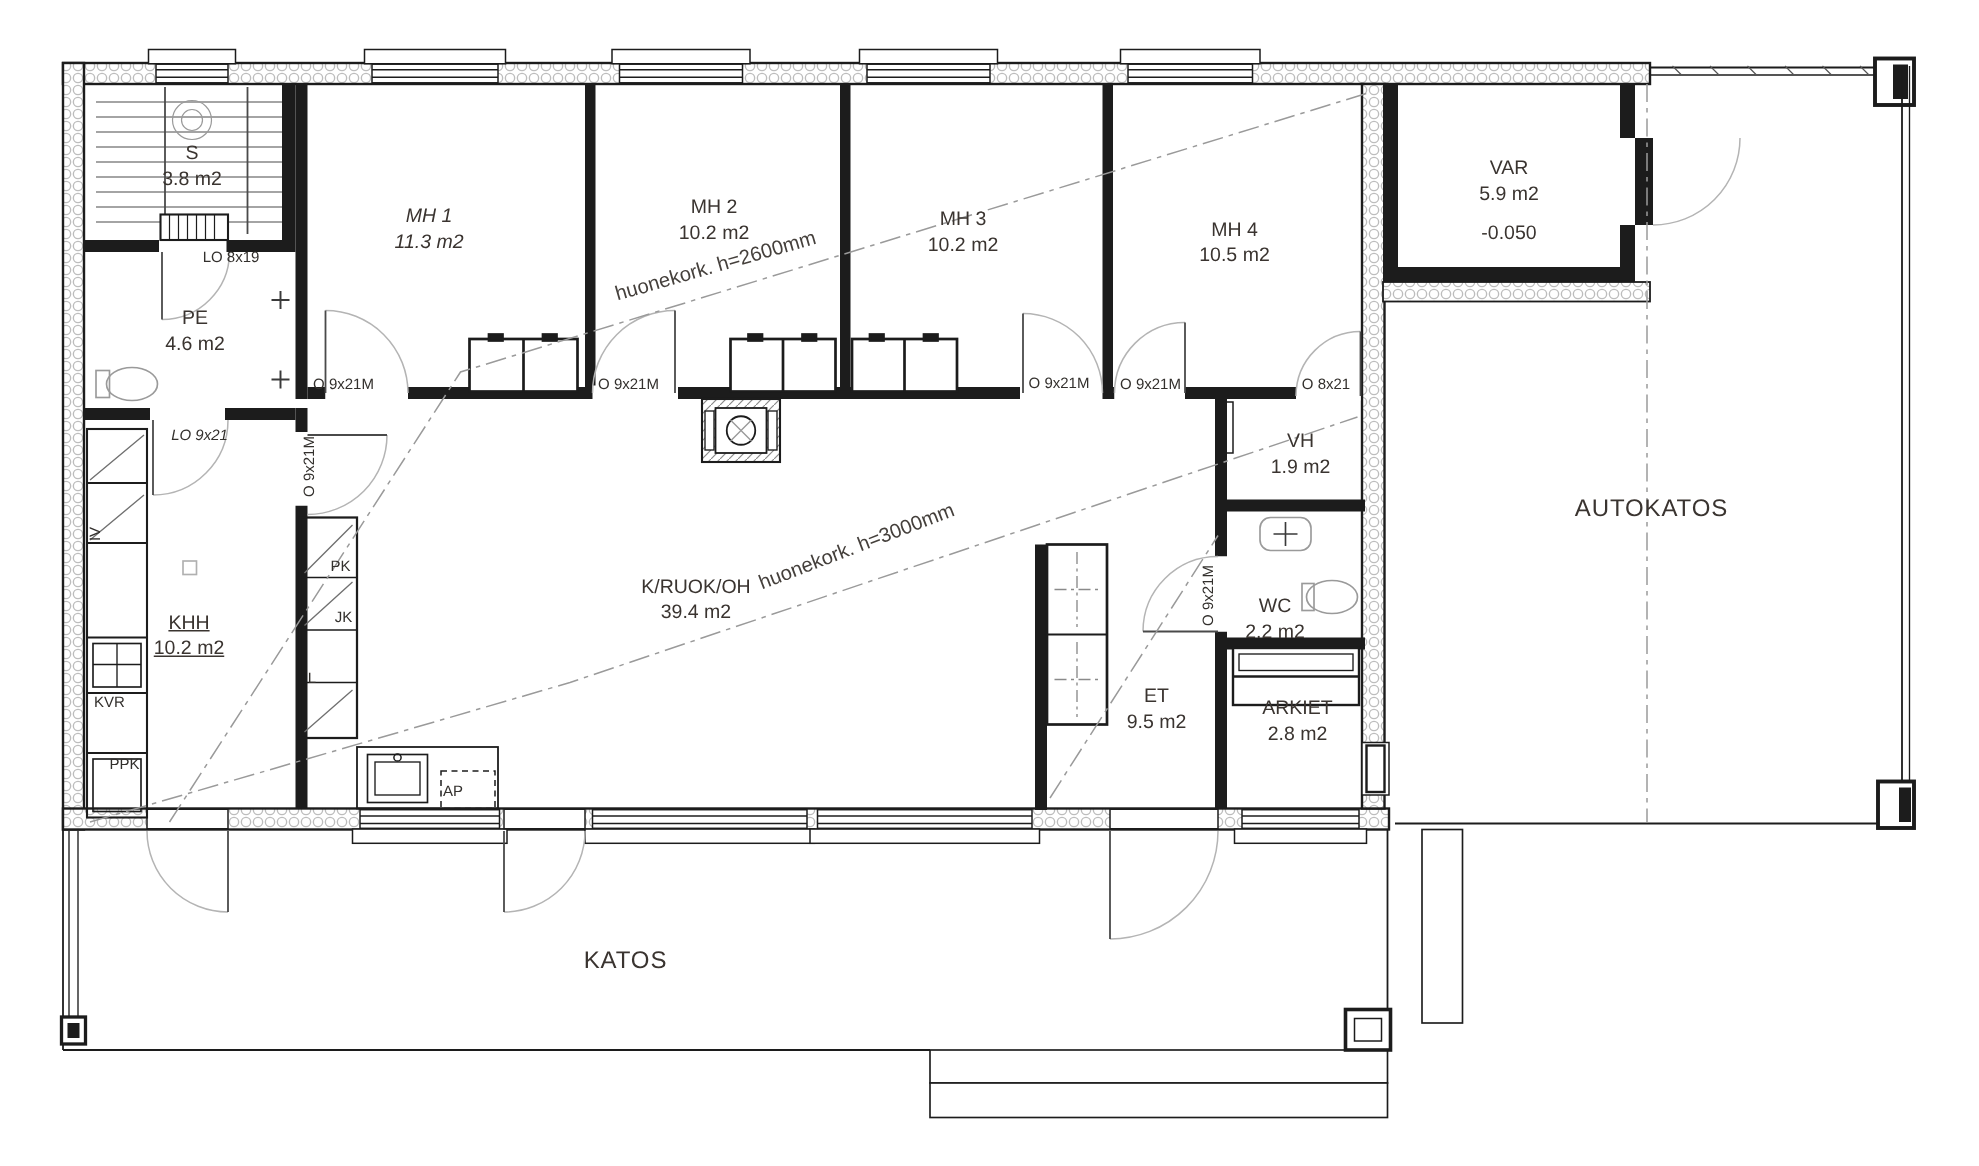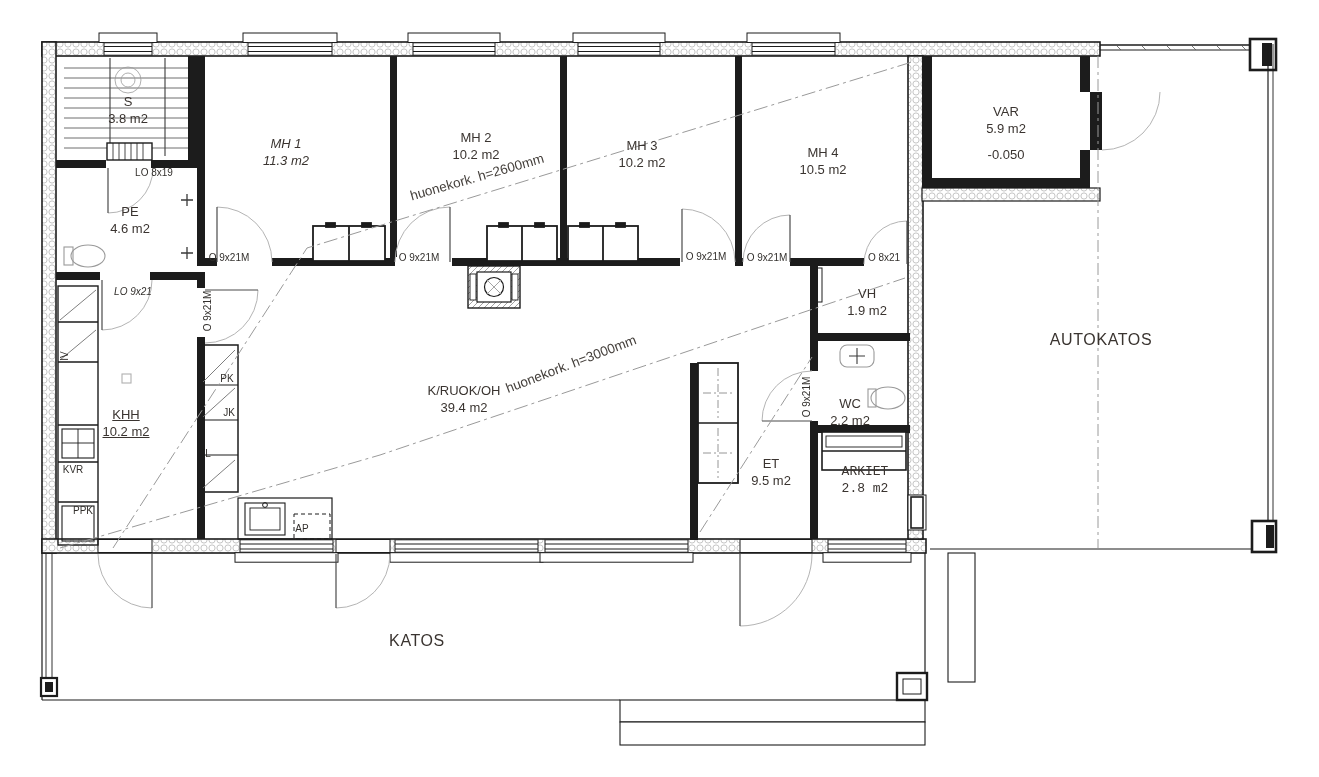--- a/index.html
+++ b/index.html
@@ -350,21 +350,21 @@
         <div class="ar">1.9 m2</div>
       </div>
       <div class="lbl room" style="left: 850px; top: 389px; transform: translate(-50%, -50%); margin-top: 23px;">
         <div class="nm">WC</div>
         <div class="ar">2.2 m2</div>
       </div>
       <div class="lbl room" style="left: 771px; top: 472px; transform: translate(-50%, -50%);">
         <div class="nm">ET</div>
         <div class="ar">9.5 m2</div>
       </div>
-      <div class="lbl room" style="left: 865px; top: 480px; transform: translate(-50%, -50%); font-family: Liberation Mono, monospace;">
+      <div class="lbl room" style="left: 865px; top: 480px; transform: translate(-50%, -50%);">
         <div class="nm">ARKIET</div>
         <div class="ar">2.8 m2</div>
       </div>
       <div class="lbl zone-lbl" style="left: 1101px; top: 340px; transform: translate(-50%, -50%);">AUTOKATOS</div>
       <div class="lbl zone-lbl" style="left: 417px; top: 641px; transform: translate(-50%, -50%);">KATOS</div>
       <div class="lbl ann-lbl" style="left: 477px; top: 177px; transform: translate(-50%, -50%) rotate(-16deg);">huonekork. h=2600mm</div>
       <div class="lbl ann-lbl" style="left: 571px; top: 364px; transform: translate(-50%, -50%) rotate(-21deg);">huonekork. h=3000mm</div>
       <div class="lbl door-lbl" style="left: 128px; top: 172px; transform: translate(-50%, -50%); margin-left: 26px;">LO 8x19</div>
       <div class="lbl door-lbl" style="left: 133px; top: 291px; transform: translate(-50%, -50%); font-style: italic;">LO 9x21</div>
       <div class="lbl door-lbl" style="left: 229px; top: 257px; transform: translate(-50%, -50%);">O 9x21M</div>

